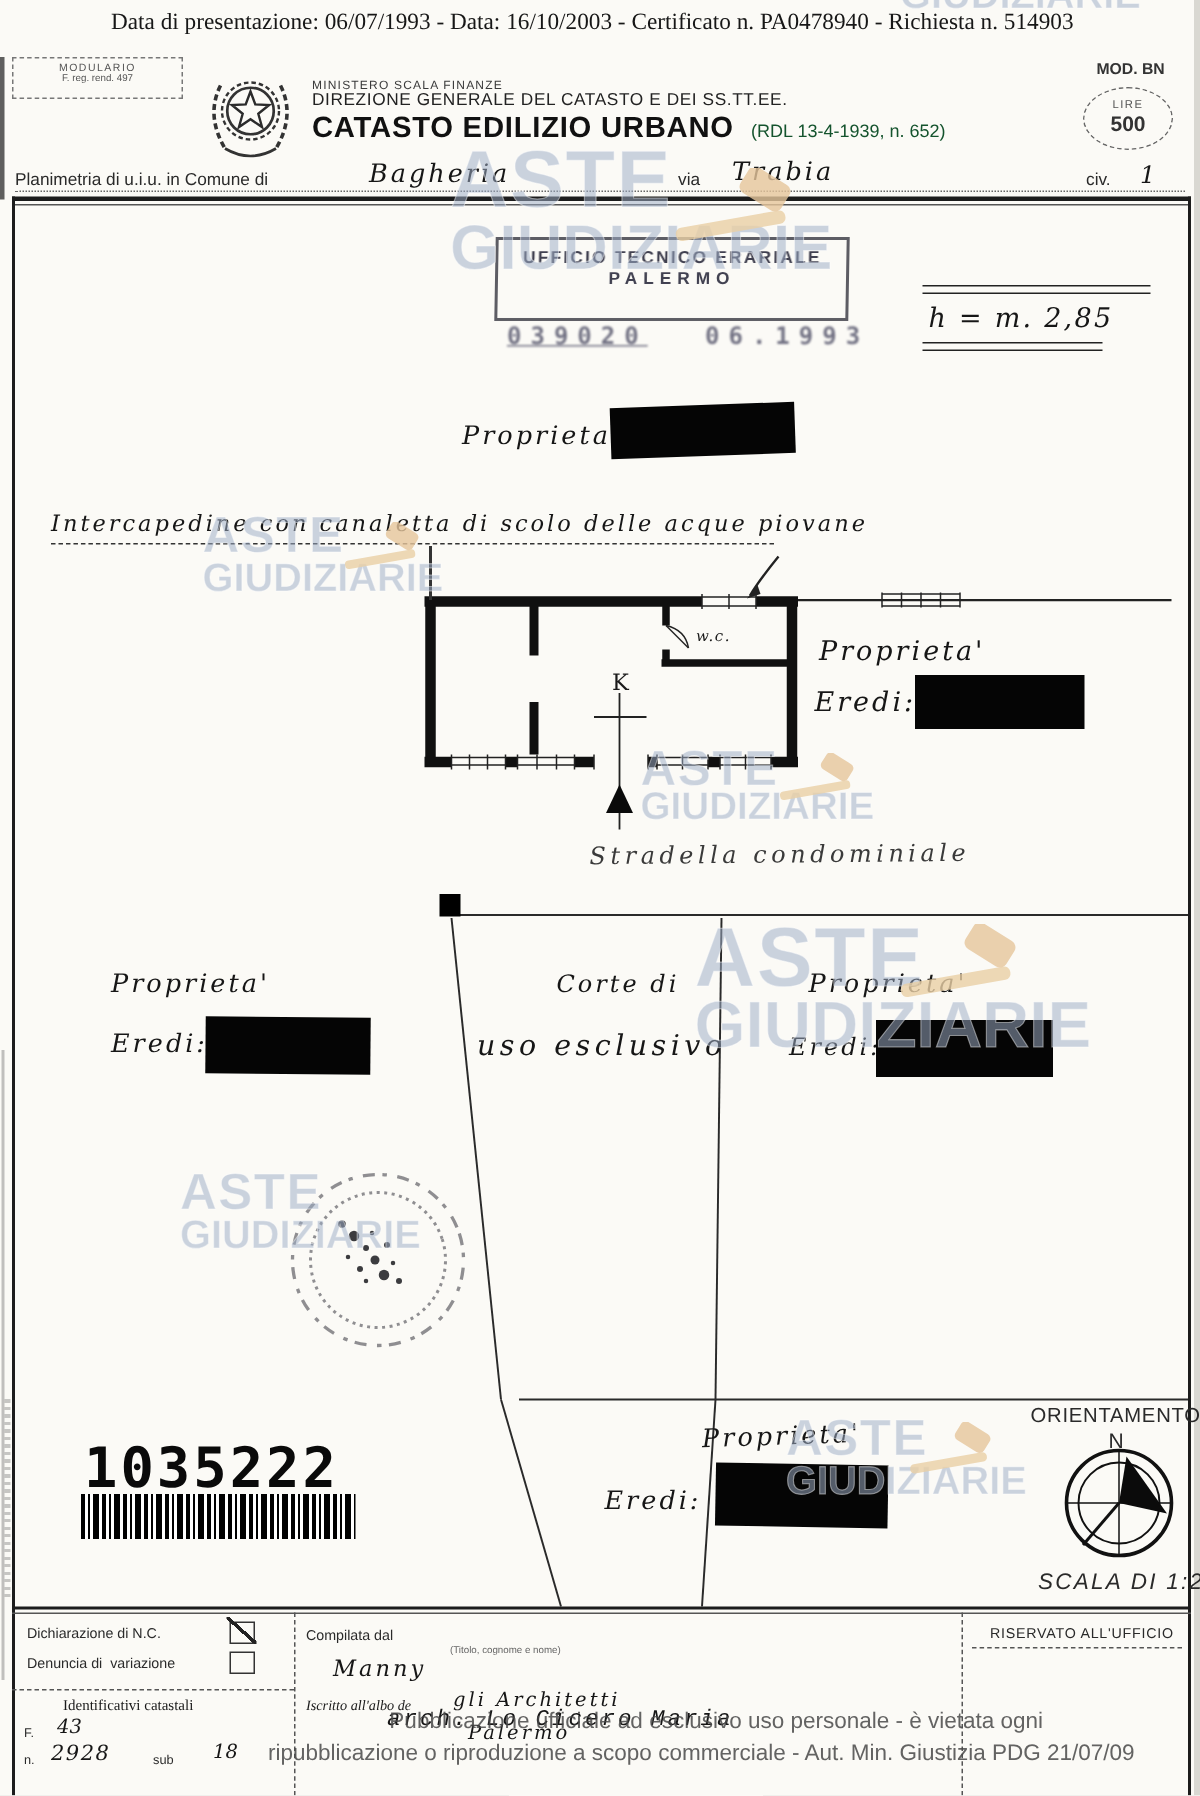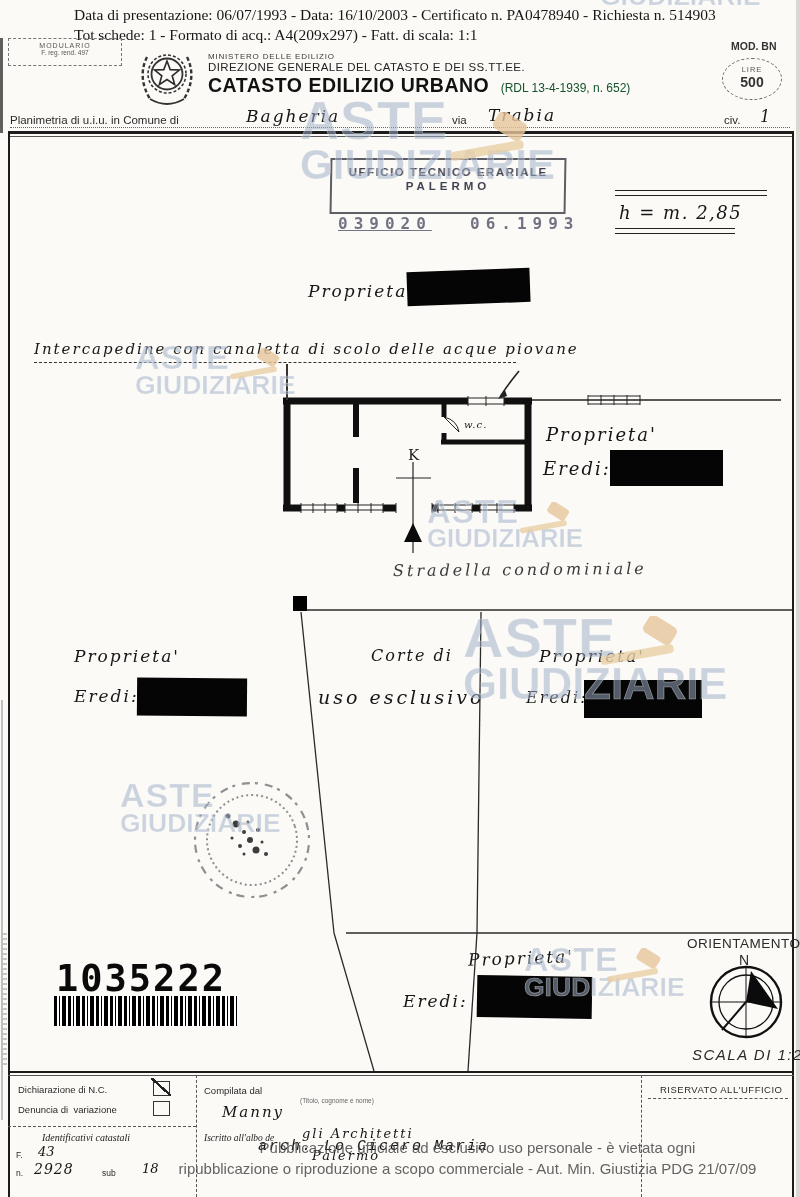--- a/index.html
+++ b/index.html
@@ -162,37 +162,36 @@
       <circle cx="746" cy="1002" r="35" stroke-width="2.4"></circle>
       <circle cx="746" cy="1002" r="27" stroke-width="1.3"></circle>
       <line x1="712" y1="1002" x2="780" y2="1002" stroke-width="1"></line>
       <line x1="746" y1="968" x2="746" y2="1036" stroke-width="1"></line>
       <line x1="746" y1="1002" x2="722" y2="1030" stroke-width="2"></line>
     </g>
     <polygon points="746,1002 751,971 778,1009" fill="#0b0b0b"></polygon>
   </svg>
 
   <div class="abs typed" style="left:74px;top:6px;font-size:15.5px;white-space:nowrap;">Data di presentazione: 06/07/1993 - Data: 16/10/2003 - Certificato n. PA0478940 - Richiesta n. 514903</div>
-  <div class="abs typed" style="left:74px;top:26px;font-size:15.5px;white-space:nowrap;">Tot schede: 1 - Formato di acq.: A4(209x297) - Fatt. di scala: 1:1</div>
 
   <div class="abs" style="left:8px;top:38px;width:112px;height:26px;border:1px dashed #777;text-align:center;color:#555;">
     <div style="font-size:7px;letter-spacing:1px;margin-top:3px;">MODULARIO</div>
     <div style="font-size:6.5px;">F. reg. rend. 497</div>
   </div>
 
   <svg class="abs" style="left:137px;top:45px;" width="60" height="64" viewBox="0 0 60 64">
     <circle cx="30" cy="29" r="15.5" stroke="#333" stroke-width="1.8" fill="none"></circle>
     <circle cx="30" cy="29" r="19" stroke="#333" stroke-width="1.6" fill="none" stroke-dasharray="3 2"></circle>
     <polygon points="30,16 33.2,24.6 42.4,25 35.2,30.8 37.7,39.7 30,34.5 22.3,39.7 24.8,30.8 17.6,25 26.8,24.6" stroke="#2b2b2b" stroke-width="1.6" fill="none"></polygon>
     <path d="M10 12 Q0 32 13 54" stroke="#333" stroke-width="2.4" fill="none" stroke-dasharray="4 2.5"></path>
     <path d="M50 12 Q60 32 47 54" stroke="#333" stroke-width="2.4" fill="none" stroke-dasharray="4 2.5"></path>
     <path d="M13 54 Q30 64 47 54" stroke="#333" stroke-width="1.8" fill="none"></path>
   </svg>
 
-  <div class="abs lbl" style="left:208px;top:52px;font-size:8px;letter-spacing:.8px;color:#3a3a3a;">MINISTERO DELLE EDILIZIO</div>
+  <div class="abs lbl" style="left:208px;top:52px;font-size:8px;letter-spacing:.8px;color:#3a3a3a;">MINISTERO SCALA FINANZE</div>
   <div class="abs lbl" style="left:208px;top:61px;font-size:11.5px;letter-spacing:.4px;color:#222;">DIREZIONE GENERALE DEL CATASTO E DEI SS.TT.EE.</div>
   <div class="abs" style="left:208px;top:74px;white-space:nowrap;">
     <span class="lbl" style="font-size:19.5px;font-weight:bold;letter-spacing:.5px;color:#111;">CATASTO EDILIZIO URBANO</span>
     <span class="lbl" style="font-size:12px;color:#14532d;padding-left:7px;">(RDL 13-4-1939, n. 652)</span>
   </div>
 
   <div class="abs lbl" style="left:731px;top:40px;font-size:10.5px;font-weight:bold;color:#333;">MOD. BN</div>
   <div class="abs" style="left:722px;top:58px;width:58px;height:40px;border:1.5px dashed #666;border-radius:50%;text-align:center;color:#333;">
     <div style="font-size:7.5px;margin-top:6px;letter-spacing:1px;color:#555;">LIRE</div>
     <div style="font-size:14px;font-weight:bold;">500</div>
@@ -263,21 +262,21 @@
   <div class="frame" style="left:8px;top:1075px;width:786px;height:1px;background:#555;"></div>
   <div class="vdash" style="left:196px;top:1075px;height:122px;"></div>
   <div class="vdash" style="left:641px;top:1075px;height:122px;"></div>
   <div class="abs" style="left:8px;top:1126px;width:188px;border-bottom:1px dashed #555;"></div>
 
   <div class="abs lbl" style="left:18px;top:1084px;font-size:9.5px;">Dichiarazione di N.C.</div>
   <div class="cb checked" style="left:153px;top:1081px;"></div>
   <div class="abs lbl" style="left:18px;top:1104px;font-size:9.5px;white-space:pre;">Denuncia di  variazione</div>
   <div class="cb" style="left:153px;top:1101px;"></div>
 
-  <div class="abs" style="left:42px;top:1132px;font-size:10px;font-style:italic;font-family:'Liberation Serif',serif;">Identificativi catastali</div>
+  <div class="abs" style="left:42px;top:1132px;font-size:10px;font-family:'Liberation Serif',serif;">Identificativi catastali</div>
   <div class="abs lbl" style="left:16px;top:1150px;font-size:8.5px;">F.</div>
   <div class="abs hand" style="left:38px;top:1144px;font-size:13px;">43</div>
   <div class="abs lbl" style="left:16px;top:1168px;font-size:8.5px;">n.</div>
   <div class="abs hand" style="left:34px;top:1161px;font-size:14px;letter-spacing:1px;">2928</div>
   <div class="abs lbl" style="left:102px;top:1168px;font-size:8.5px;">sub</div>
   <div class="abs hand" style="left:142px;top:1161px;font-size:13px;">18</div>
 
   <div class="abs lbl" style="left:204px;top:1085px;font-size:9.5px;">Compilata dal</div>
   <div class="abs hand" style="left:258px;top:1138px;font-size:15px;letter-spacing:2px;font-family:Liberation Mono, monospace;">arch. Lo Cicero Maria</div>
   <div class="abs lbl" style="left:300px;top:1097px;font-size:6.5px;color:#666;">(Titolo, cognome e nome)</div>

